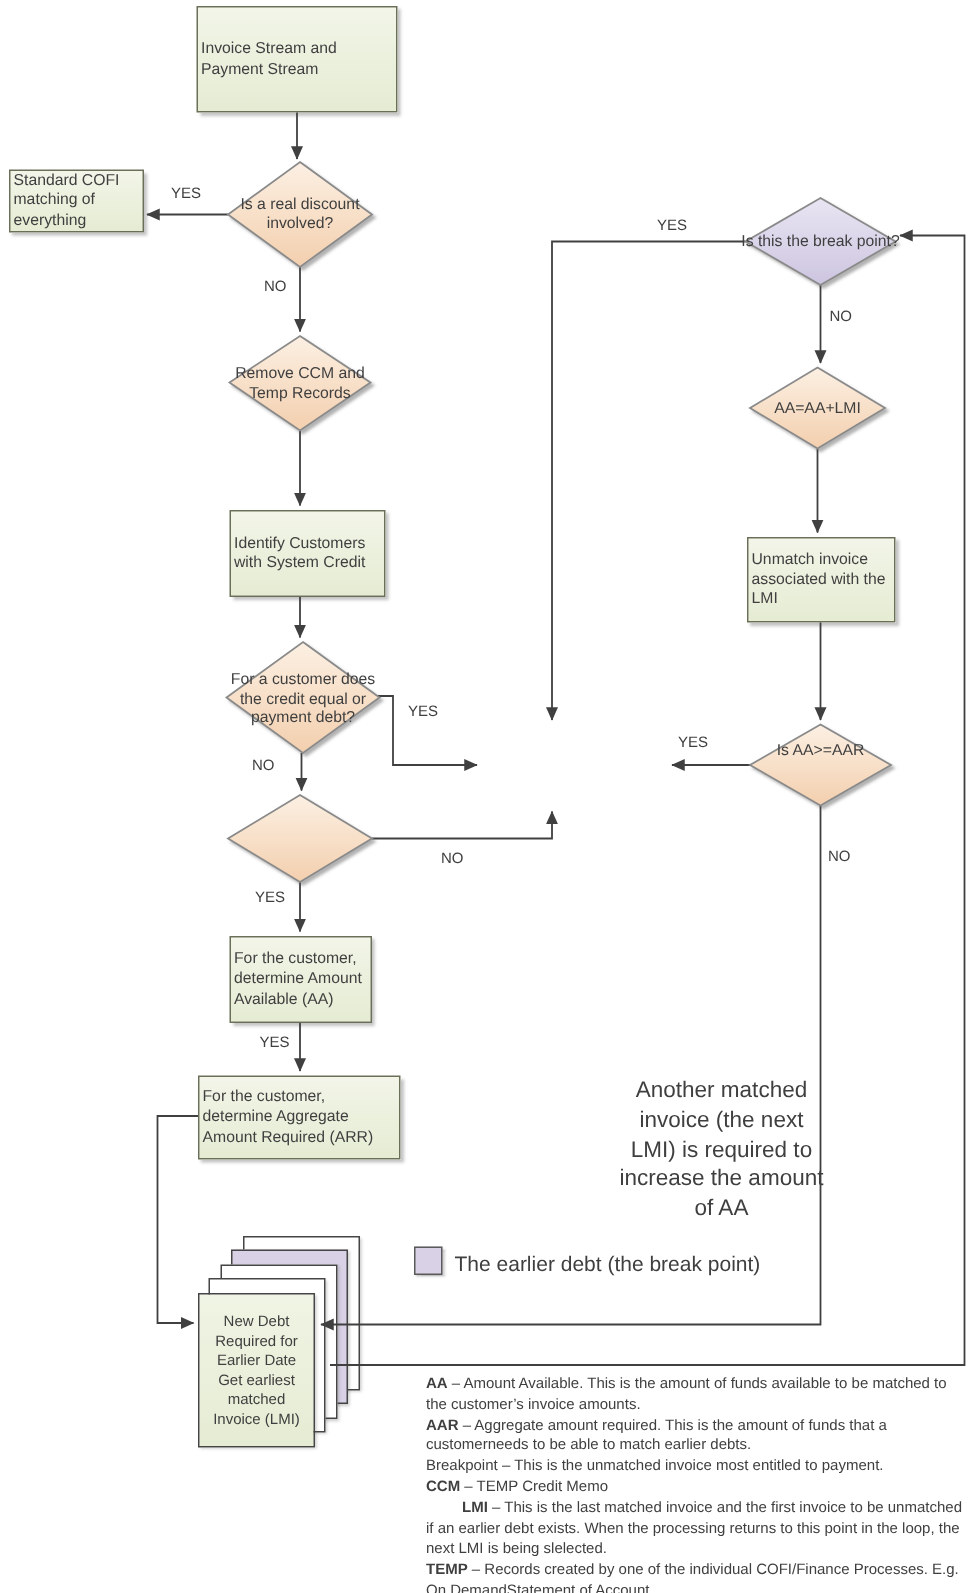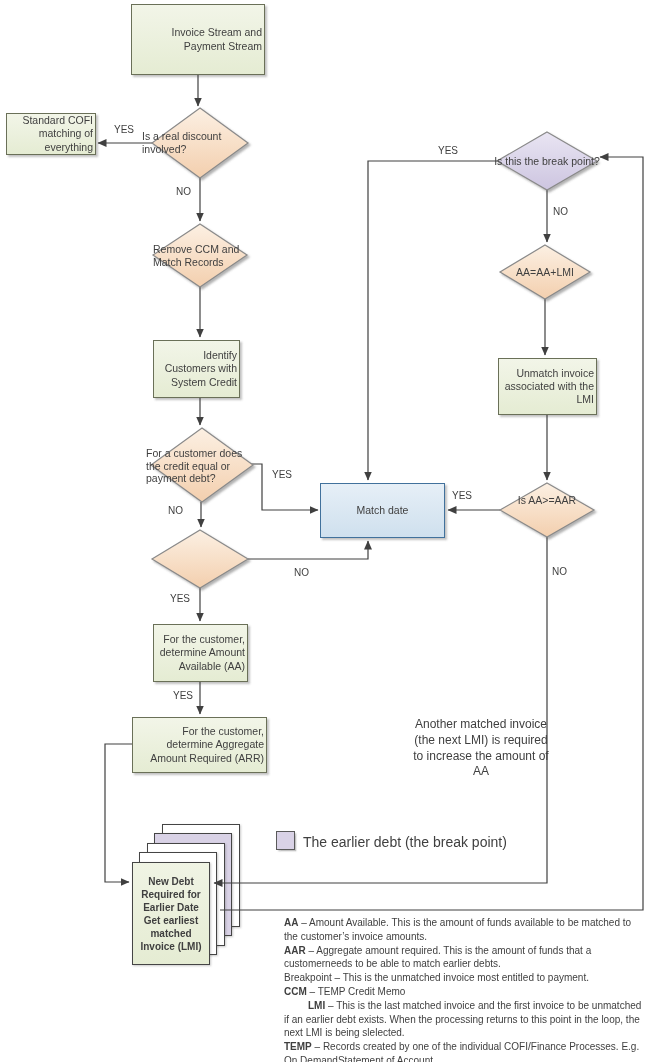--- a/index.html
+++ b/index.html
@@ -6,44 +6,44 @@
   #canvas{
     position:relative;width:646px;height:1062px;background:#ffffff;overflow:hidden;
     font-family:"Liberation Sans",sans-serif;color:#3f3f3f;
   }
   .layer{position:absolute;left:0;top:0;width:646px;height:1062px;}
   #shape-layer{z-index:1;}
   #svg-layer{z-index:2;}
   #text-layer{z-index:3;pointer-events:none;}
   .node{
     position:absolute;display:flex;align-items:center;justify-content:center;
-    text-align:right;font-size:10.5px;line-height:1.25;box-sizing:border-box;padding:2px;
+    text-align:left;font-size:10.5px;line-height:1.25;box-sizing:border-box;padding:2px;
   }
   .box-green{
     background:linear-gradient(180deg,#f2f5e8 0%,#e5ecd3 100%);
     border:1px solid #6a7058;box-shadow:2px 2px 2px rgba(80,80,80,0.35);
   }
   .box-blue{
     background:linear-gradient(180deg,#e6eff7 0%,#cfe0ee 100%);
     border:1px solid #41719c;box-shadow:2px 2px 2px rgba(80,80,80,0.35);
   }
   .doc{
     position:absolute;width:76px;height:101px;border:1px solid #454545;
-    background:#ffffff;box-shadow:1px 1px 2px rgba(80,80,80,0.3);font-weight:bold;
+    background:#ffffff;box-shadow:1px 1px 2px rgba(80,80,80,0.3);
   }
   .doc.lav{background:#d9d2e6;}
   .doc.front{background:linear-gradient(180deg,#f0f4e4 0%,#e5ecd3 100%);
     display:flex;align-items:center;justify-content:center;text-align:center;
     font-size:10px;line-height:1.3;}
   .dlabel{
     position:absolute;display:flex;align-items:center;justify-content:center;
-    text-align:left;font-size:10.5px;line-height:1.22;
+    text-align:center;font-size:10.5px;line-height:1.22;
   }
   .elabel{position:absolute;font-size:10px;color:#3f3f3f;}
-  .note{position:absolute;text-align:center;font-size:12px;line-height:1.32;}
+  .note{position:absolute;text-align:center;font-size:15px;line-height:1.32;}
   .legend-swatch{
     position:absolute;left:276px;top:831px;width:17px;height:17px;
     background:#d9d2e6;border:1px solid #5a5a5a;box-shadow:1.5px 1.5px 1.5px rgba(80,80,80,0.35);
   }
   .legend-label{position:absolute;left:303px;top:834px;font-size:14px;}
   #definitions{
     position:absolute;left:284px;top:916px;width:358px;
     font-size:10px;line-height:1.38;
   }
   #definitions p{margin:0;}
@@ -56,35 +56,32 @@
   <div class="layer" id="shape-layer">
 
     <div class="node box-green" style="left:131px;top:4px;width:134px;height:71px;">
       <span>Invoice Stream and Payment Stream</span>
     </div>
 
     <div class="node box-green" style="left:6px;top:113px;width:90px;height:42px;">
       <span>Standard COFI matching of everything</span>
     </div>
 
-    <div class="node box-green" style="left:153px;top:340px;width:87px;height:58px;">
+    <div class="node box-green" style="left:153px;top:340px;width:104px;height:58px;">
       <span>Identify Customers with System Credit</span>
     </div>
 
     <div class="node box-green" style="left:153px;top:624px;width:95px;height:58px;">
       <span>For the customer, determine Amount Available (AA)</span>
     </div>
 
     <div class="node box-green" style="left:132px;top:717px;width:135px;height:56px;">
       <span>For the customer, determine Aggregate Amount Required (ARR)</span>
     </div>
 
-    <div class="node box-blue" style="left:320px;top:483px;width:125px;height:55px;">
-      <span>Match date</span>
-    </div>
 
     <div class="node box-green" style="left:498px;top:358px;width:99px;height:57px;">
       <span>Unmatch invoice associated with the LMI</span>
     </div>
 
     <div>
       <div class="doc" style="left:162px;top:824px;"></div>
       <div class="doc lav" style="left:154px;top:833px;"></div>
       <div class="doc" style="left:147px;top:843px;"></div>
       <div class="doc" style="left:139px;top:852px;"></div>
@@ -140,21 +137,21 @@
       <polygon points="200,530 248,559 200,588 152,559" fill="url(#gPeach)"></polygon>
       <polygon points="547,132 597,161 547,190 497,161" fill="url(#gLav)"></polygon>
       <polygon points="545,245 590,272 545,299 500,272" fill="url(#gPeach)"></polygon>
       <polygon points="547,483 594,510 547,537 500,510" fill="url(#gPeach)"></polygon>
     </g>
   </svg>
 
   <div class="layer" id="text-layer">
 
     <div class="dlabel" style="left:142px;top:110px;width:116px;height:66px;">Is a real discount involved?</div>
-    <div class="dlabel" style="left:153px;top:224px;width:94px;height:63px;">Remove CCM and Match Records</div>
+    <div class="dlabel" style="left:153px;top:224px;width:94px;height:63px;">Remove CCM and Temp Records</div>
     <div class="dlabel" style="left:146px;top:430px;width:112px;height:72px;">For a customer does the credit equal or payment debt?</div>
     <div class="dlabel" style="left:494px;top:134px;width:106px;height:55px;">Is this the break point?</div>
     <div class="dlabel" style="left:497px;top:248px;width:96px;height:48px;">AA=AA+LMI</div>
     <div class="dlabel" style="left:499px;top:476px;width:96px;height:48px;">Is AA&gt;=AAR</div>
 
     <div class="elabel" style="left:114px;top:124px;">YES</div>
     <div class="elabel" style="left:176px;top:186px;">NO</div>
     <div class="elabel" style="left:272px;top:469px;">YES</div>
     <div class="elabel" style="left:168px;top:505px;">NO</div>
     <div class="elabel" style="left:294px;top:567px;">NO</div>

